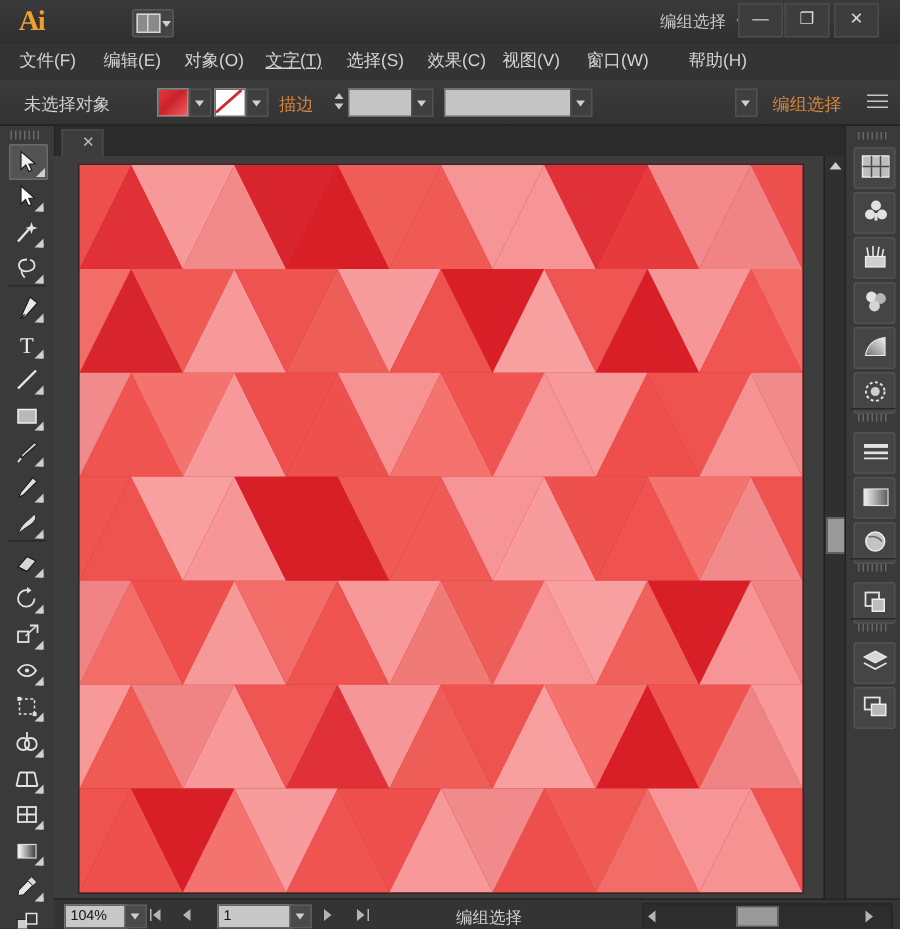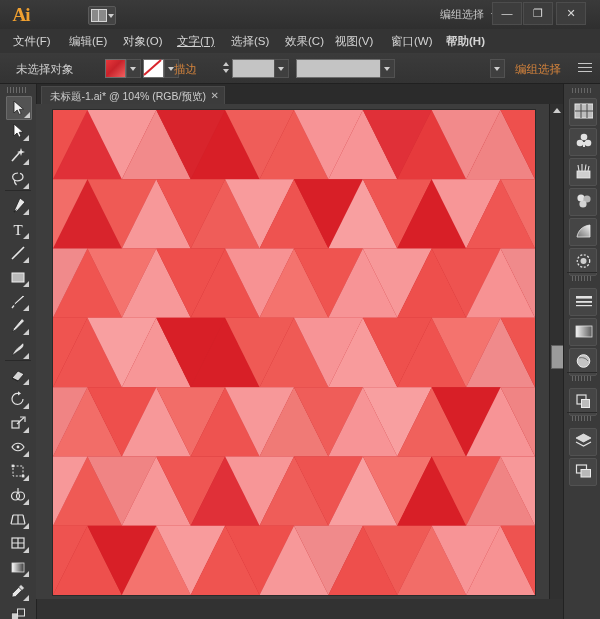--- a/index.html
+++ b/index.html
@@ -151,21 +151,21 @@
 
   <div class="menubar" id="menubar">
       <div class="menu-item" style="left: 8px;">文件(F)</div>
       <div class="menu-item" style="left: 64px;">编辑(E)</div>
       <div class="menu-item" style="left: 118px;">对象(O)</div>
       <div class="menu-item" style="left: 172px; text-decoration: underline;">文字(T)</div>
       <div class="menu-item" style="left: 226px;">选择(S)</div>
       <div class="menu-item" style="left: 280px;">效果(C)</div>
       <div class="menu-item" style="left: 330px;">视图(V)</div>
       <div class="menu-item" style="left: 386px;">窗口(W)</div>
-      <div class="menu-item" style="left: 441px; font-weight: bold;">帮助(H)</div>
+      <div class="menu-item" style="left: 454px;">帮助(H)</div>
     </div>
 
   <div class="ctrlbar">
     <div class="cb-label" style="left:16px">未选择对象</div>
 
     <div class="swatch-box fill-sw">
       <span class="fill-inner"></span>
     </div>
     <div class="mini-drop" style="left:126px">
       <span class="caret md-caret"></span>
@@ -173,21 +173,21 @@
 
     <div class="swatch-box stroke-sw">
       <svg class="stroke-slash" width="19" height="17" viewBox="0 0 19 17">
         <line x1="1" y1="16" x2="18" y2="1" stroke="#d8252c" stroke-width="2"></line>
       </svg>
     </div>
     <div class="mini-drop" style="left:164px">
       <span class="caret md-caret"></span>
     </div>
 
-    <div class="cb-label" style="left:174px;color:#d6843c">描边</div>
+    <div class="cb-label" style="left:186px;color:#d6843c">描边</div>
 
     <div class="spin" style="left:222px">
       <span class="spin-up"></span>
       <span class="spin-dn"></span>
     </div>
     <div class="sel-field" style="left:232px;width:42px"></div>
     <div class="mini-drop" style="left:274px">
       <span class="caret md-caret"></span>
     </div>
 
@@ -204,21 +204,20 @@
 
     <div class="cb-menu">
       <i style="top:1px;width:14px"></i>
         <i style="top:5px;width:14px"></i>
         <i style="top:9px;width:14px"></i>
     </div>
   </div>
 
   <div class="tabbar">
     <div class="doctab">
-      <span>未标题-1.ai* @ 104% (RGB/预览)</span>
       <span class="tab-x">✕</span>
     </div>
   </div>
 
   <div class="toolbar" id="toolbar">
     <div class="tb-grip">
       <i style="left:0"></i>
         <i style="left:3px"></i>
         <i style="left:6px"></i>
         <i style="left:9px"></i>
@@ -620,13 +619,35 @@
         <svg width="20" height="18" viewBox="0 0 18 18">
           <rect x="2.5" y="3" width="10" height="8" fill="none" stroke="#e2e2e2" stroke-width="1.2"></rect>
           <rect x="7" y="7.5" width="9.5" height="7.5" fill="#b8b8b8" stroke="#ececec" stroke-width="1"></rect>
         </svg>
       </div>
       <div class="dkdiv" style="top: 188px;"></div>
       <div class="dkdiv" style="top: 288px;"></div>
       <div class="dkdiv" style="top: 328px;"></div>
     </div>
 
+  <div class="statusbar">
+    <div class="zoom-field">104%</div>
+    <div class="zoom-drop">
+      <span class="caret" style="left:3px;top:5px"></span>
+    </div>
+    <span class="navarrow na-l" style="left:66px"></span>
+    <span class="na-bar" style="left:64px"></span>
+    <span class="navarrow na-l" style="left:86px"></span>
+    <div class="page-field">1</div>
+    <div class="page-drop">
+      <span class="caret" style="left:3px;top:5px"></span>
+    </div>
+    <span class="navarrow na-r" style="left:180px"></span>
+    <span class="navarrow na-r" style="left:202px"></span>
+    <span class="na-bar" style="left:209px"></span>
+    <div class="status-text">编组选择</div>
+    <div class="hscroll-area">
+      <span class="hs-arrow" style="left:3px;border-top:4px solid transparent;border-bottom:4px solid transparent;border-right:5px solid #b4b4b4"></span>
+      <span class="hs-thumb"></span>
+      <span class="hs-arrow" style="left:148px;border-top:4px solid transparent;border-bottom:4px solid transparent;border-left:5px solid #b4b4b4"></span>
+    </div>
+  </div>
 </div>
 
 </body></html>

